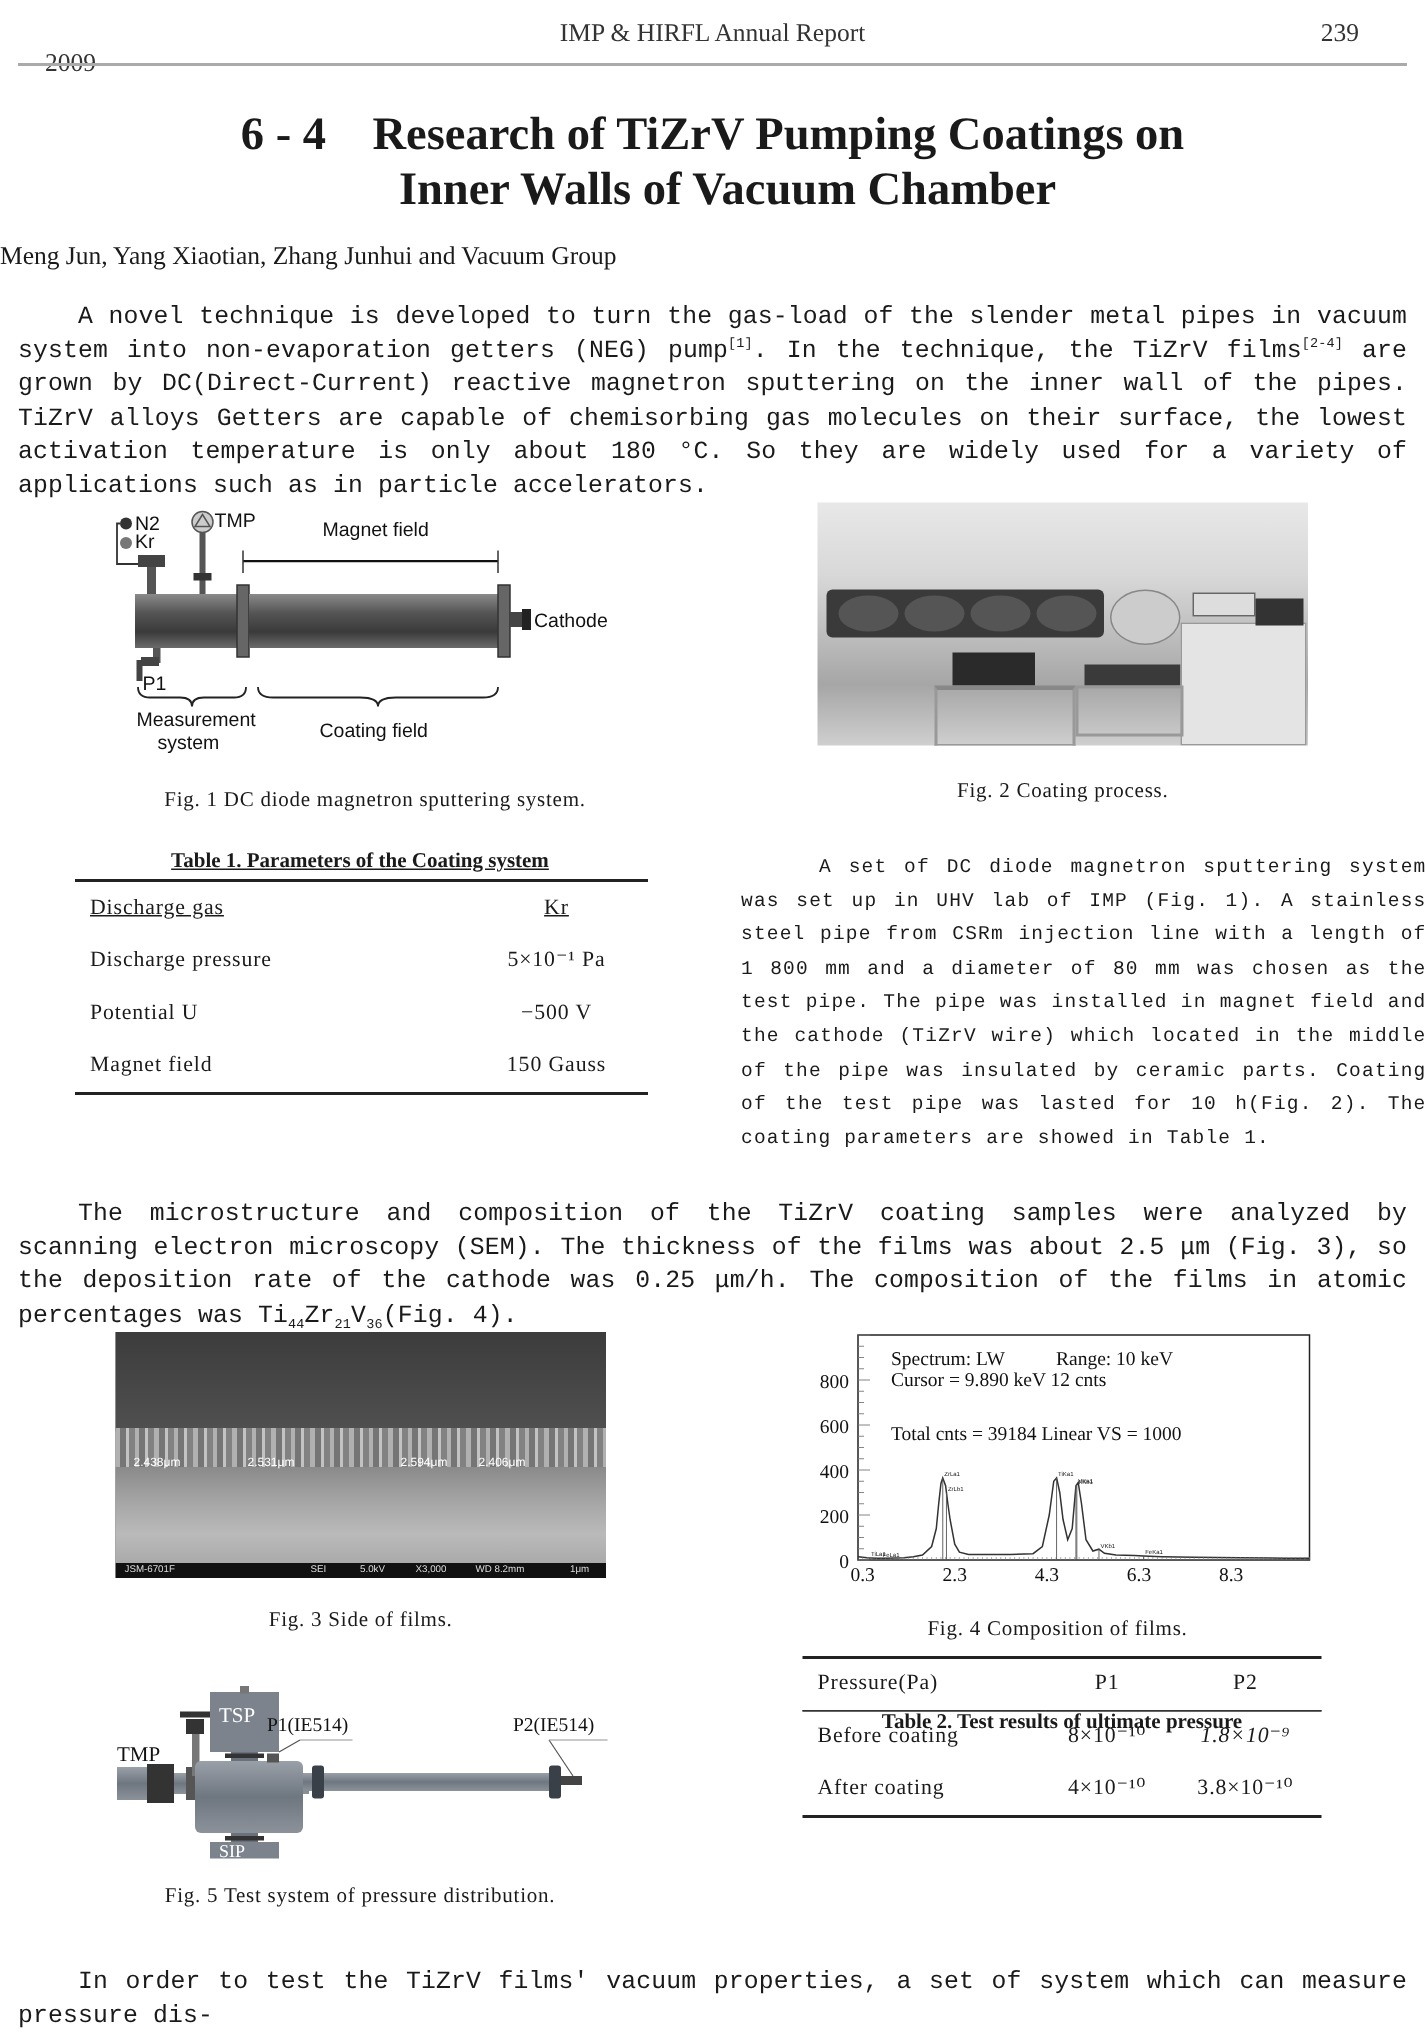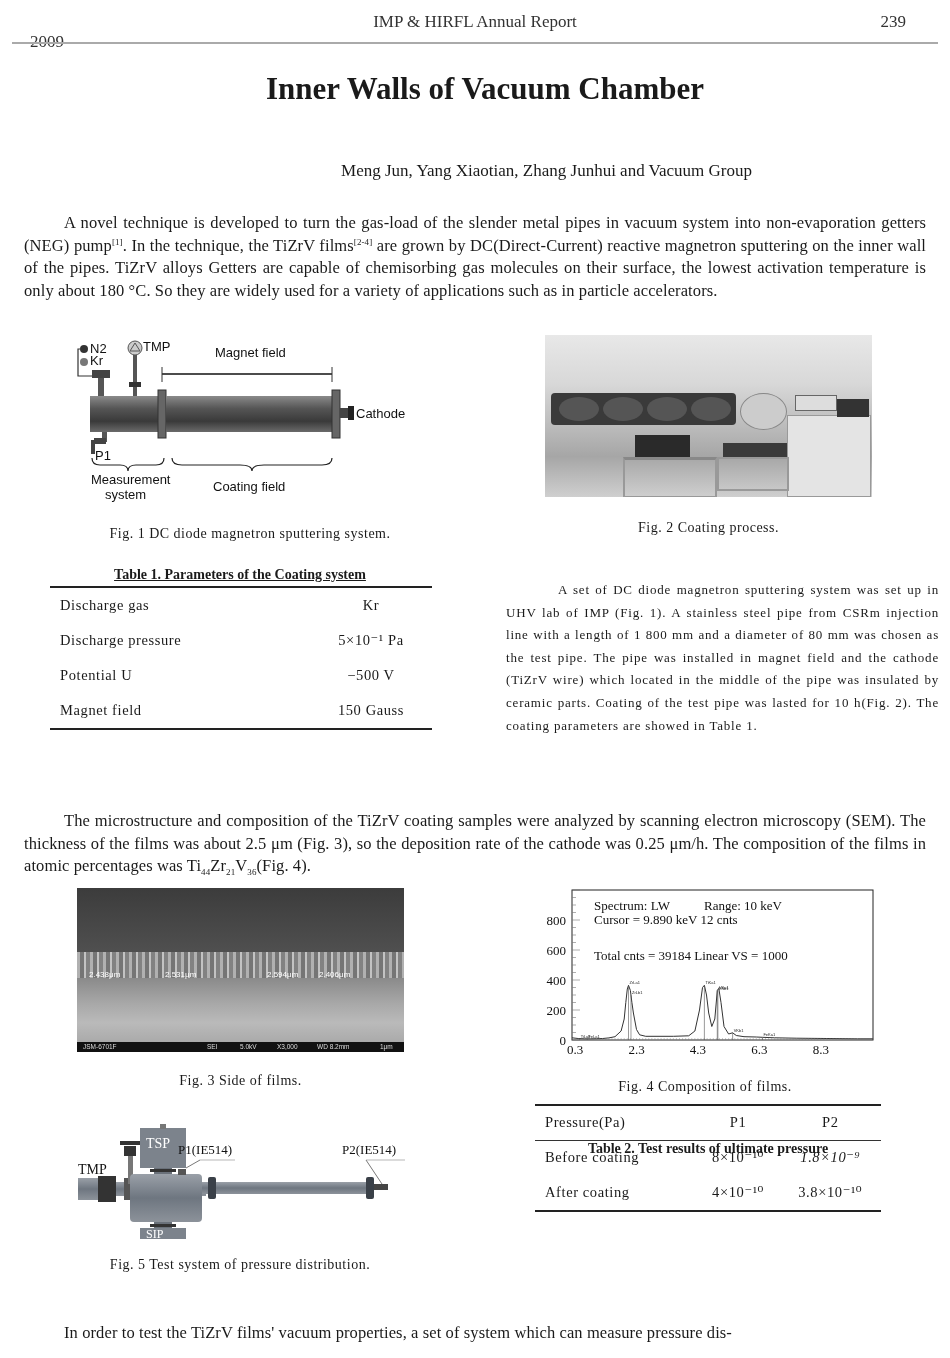--- a/index.html
+++ b/index.html
@@ -2,39 +2,40 @@
 <html><head>
 <meta charset="utf-8">
 <style>
   html, body { margin:0; padding:0; background:#fff; }
   body { width:950px; height:1358px; position:relative; overflow:hidden; color:#1a1a1a;
          font-family:"Liberation Serif", "DejaVu Serif", serif; }
   .abs { position:absolute; }
   .hdr { top:12px; font-size:17px; color:#333; }
   .hdr-rule { left:12px; right:12px; top:42px; height:2px; background:#aaa; }
   .title { left:0; width:950px; text-align:center; font-weight:bold; font-size:31px; line-height:37px; top:70px; }
-  .authors { left:0; width:752px; text-align:right; font-size:17px; top:161px; }
+  .authors { left:0; width:752px; text-align:left; font-size:17px; top:161px; }
   .para { font-size:16.5px; line-height:22.5px; text-align:justify; letter-spacing:0.1px; }
-  .para p { margin:12px; text-indent:40px; }
+  .para p { margin:0; text-indent:40px;font-family:Liberation Mono, monospace; }
   sup { font-size:9px; vertical-align:super; line-height:0; }
   sub { font-size:9px; line-height:0; }
   .cap { font-size:14px; text-align:center; letter-spacing:0.5px; }
   table { border-collapse:collapse; font-size:14.5px; letter-spacing:0.6px; }
   .tcap { font-weight:bold; font-size:14px; text-align:center; font-family:"Liberation Serif", serif; }
   .fig { background:#fff; }
 </style>
 </head>
 <body>
 
 <div class="abs hdr" style="left:30px;margin-top:20px;">2009</div>
 <div class="abs hdr" style="left:0;width:950px;text-align:center;">IMP &amp; HIRFL Annual Report</div>
 <div class="abs hdr" style="right:44px;">239</div>
 <div class="abs hdr-rule"></div>
 
 <div class="abs title">
+  <div><span>6 - 4</span>&nbsp;&nbsp;&nbsp;&nbsp;<span>Research of TiZrV Pumping Coatings on</span></div>
   <div style="padding-left:20px;">Inner Walls of Vacuum Chamber</div>
 </div>
 <div class="abs authors">Meng Jun, Yang Xiaotian, Zhang Junhui and Vacuum Group</div>
 
 <div class="abs para" style="left:12px;width:926px;top:200px;">
   <p><span>A novel technique is developed to turn the gas-load of the slender metal pipes in vacuum system into non-evaporation getters (NEG) pump</span><sup>[1]</sup><span>. In the technique, the TiZrV films</span><sup>[2-4]</sup><span> are grown by DC(Direct-Current) reactive magnetron sputtering on the inner wall of the pipes. TiZrV alloys Getters are capable of chemisorbing gas molecules on their surface, the lowest activation temperature is only about 180 °C. So they are widely used for a variety of applications such as in particle accelerators.</span></p>
 </div>
 
 <div class="abs fig" style="left:60px;top:334px;width:380px;height:170px;">
   <svg width="380" height="170">
@@ -104,21 +105,21 @@
   <div style="position:absolute;left:292px;top:64px;width:32px;height:18px;background:#333;"></div>
   <div style="position:absolute;left:78px;top:122px;width:90px;height:36px;border:2px solid #999;border-top:3px solid #888;"></div>
   <div style="position:absolute;left:172px;top:122px;width:68px;height:30px;border:2px solid #999;"></div>
 </div>
 <div class="abs cap" style="left:545px;width:327px;top:520px;">Fig. 2   Coating process.</div>
 
 <div class="abs tcap" style="left:50px;width:380px;top:567px;text-decoration:underline;">Table 1.    Parameters of the Coating system</div>
 <div class="abs" style="left:50px;top:586px;width:382px;border-top:2px solid #222;border-bottom:2px solid #222;">
   <table style="width:100%;" id="t1">
     <tbody>
-      <tr style="height:35px;">
+      <tr style="height:35px;text-decoration:underline;">
           <td style="padding-left:10px;">Discharge gas</td>
           <td style="text-align:center;width:120px;">Kr</td>
         </tr>
       <tr style="height:35px;">
           <td style="padding-left:10px;">Discharge pressure</td>
           <td style="text-align:center;">5×10⁻¹ Pa</td>
         </tr>
       <tr style="height:35px;">
           <td style="padding-left:10px;">Potential U</td>
           <td style="text-align:center;">−500 V</td>

